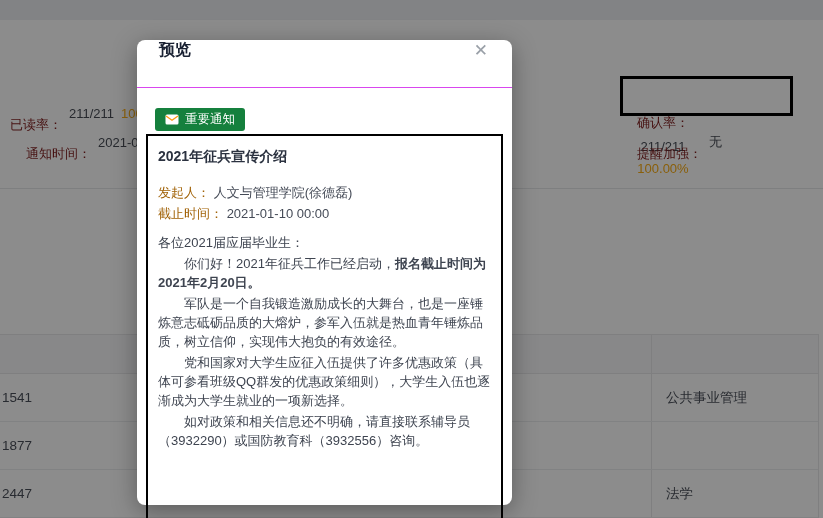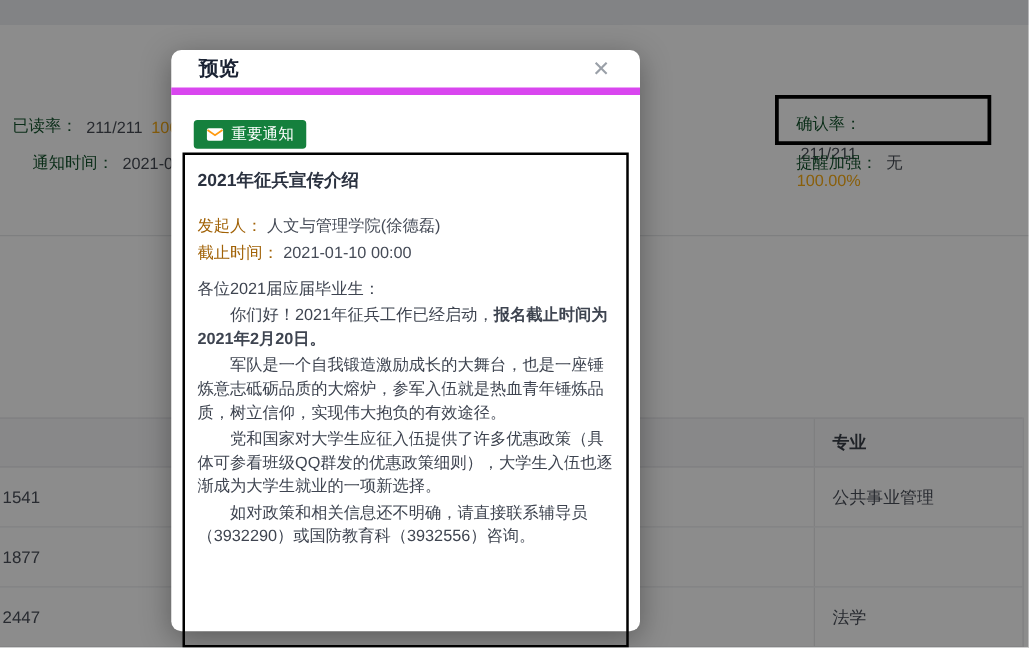--- a/index.html
+++ b/index.html
@@ -3,21 +3,21 @@
 <meta charset="utf-8">
 <style>
   html,body{margin:0;padding:0;}
   .stage{position:relative;width:823px;height:518px;overflow:hidden;background:#fff;
          font-family:"Liberation Sans","DejaVu Sans",sans-serif;-webkit-font-smoothing:antialiased;}
 
   
   .bg{position:absolute;inset:0;background:#fff;}
   .topbar{position:absolute;top:0;left:0;right:0;height:20px;background:#edeff3;}
   .stat{position:absolute;display:flex;align-items:center;gap:7px;font-size:13px;white-space:nowrap;}
-  .stat .lbl{color:#14532d;}
+  .stat .lbl{color:#7f1d1d;margin-top:24px;}
   .stat .val{color:#474c55;}
   .stat .pct{color:#faad14;}
   .stat-read{left:10px;top:92px;}
   .stat-time{left:26px;top:121px;}
   .stat-confirm{left:637px;top:90px;flex-direction:column;}
   .stat-remind{left:637px;top:121px;}
   .anno-box{position:absolute;border:3px solid #000;background:transparent;}
   .anno-confirm{left:620px;top:76px;width:167px;height:34px;}
   .divider{position:absolute;left:0;right:0;top:188px;height:1px;background:#e6e8ea;}
 
@@ -26,22 +26,22 @@
   .thead{height:38px;background:#f7f8fa;border-top:1px solid #e8e8ea;border-bottom:1px solid #e8e8ea;color:#3a3f48;}
   .thead .col-major{font-weight:700;}
   .col-id{width:652px;box-sizing:border-box;padding-left:2px;border-right:1px solid #e8e8ea;
           height:100%;display:flex;align-items:center;}
   .col-major{flex:1;padding-left:14px;height:100%;display:flex;align-items:center;}
 
   
   .overlay{position:absolute;inset:0;background:rgba(0,0,0,0.45);}
   .modal{position:absolute;left:137px;top:40px;width:375px;height:465px;background:#fff;
          border-radius:8px;box-shadow:0 6px 24px rgba(0,0,0,0.35);box-sizing:border-box;}
-  .modal-header{height:36px;display:flex;align-items:center;justify-content:space-between;
-                padding:0 22px;border-bottom:6px solid #d946ef;box-sizing:border-box;}
+  .modal-header{height:48px;display:flex;align-items:flex-start;justify-content:space-between;
+                padding:0 22px;border-bottom:1px solid #d946ef;box-sizing:border-box;}
   .modal-title{font-size:16px;font-weight:700;color:#1a2233;}
   .modal-close{font-size:17px;color:#9aa0a8;line-height:1;cursor:pointer;background:none;border:none;padding:2px;}
   .modal-body{padding:0 9px;}
   .badge{display:inline-flex;align-items:center;gap:6px;margin:20px 0 3px 9px;height:23px;
          padding:0 10px;border-radius:3px;background:#15803d;color:#fff;font-size:12.5px;}
   .badge svg{display:block;}
   .notice-box{border:2px solid #000;height:396px;box-sizing:border-box;padding:10px 10px;overflow:hidden;}
   .notice-title{font-size:14px;font-weight:700;color:#2b3240;margin:2px 0 16px;}
   .meta-line{font-size:13px;line-height:21px;}
   .meta-line .mlbl{color:#a16207;}
@@ -76,21 +76,20 @@
       <span class="lbl">提醒加强：</span>
       <span class="val">无</span>
     </div>
 
     <div class="anno-box anno-confirm"></div>
     <div class="divider"></div>
 
     <div class="table">
       <div class="trow thead">
         <div class="col-id"></div>
-        <div class="col-major">专业</div>
       </div>
       <div class="trow">
         <div class="col-id">1541</div>
         <div class="col-major">公共事业管理</div>
       </div>
       <div class="trow">
         <div class="col-id">1877</div>
       </div>
       <div class="trow">
         <div class="col-id">2447</div>

